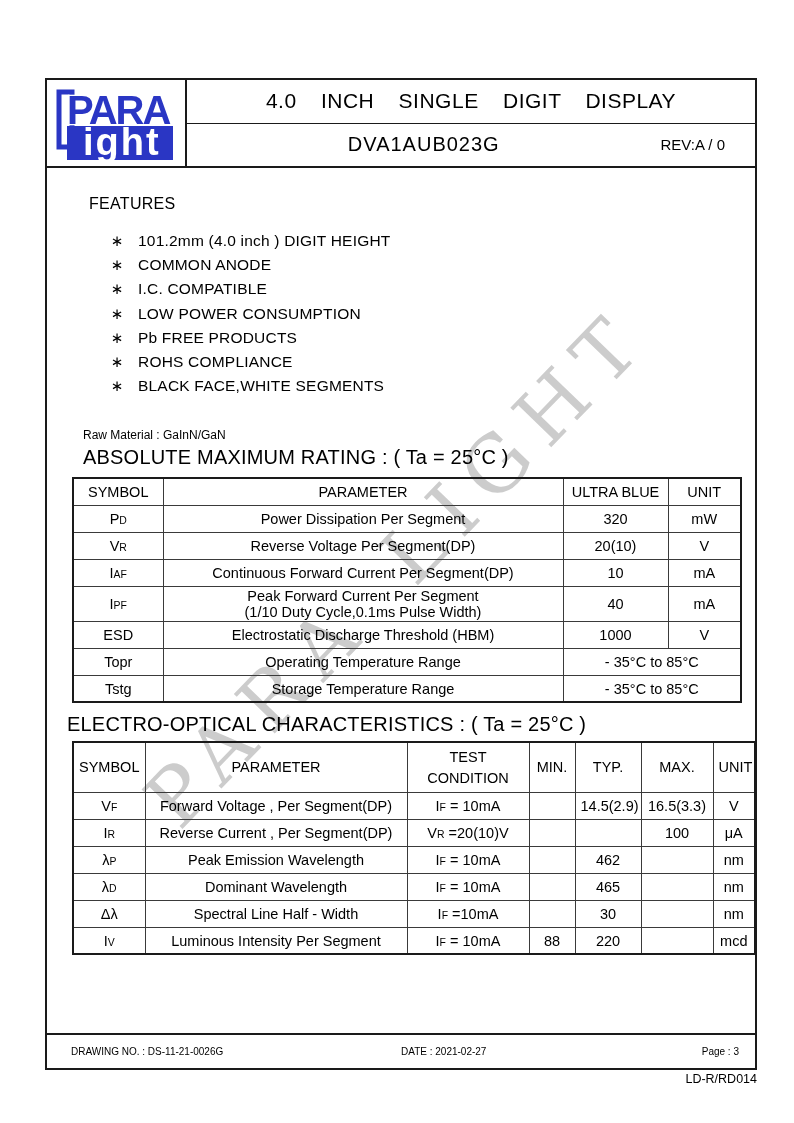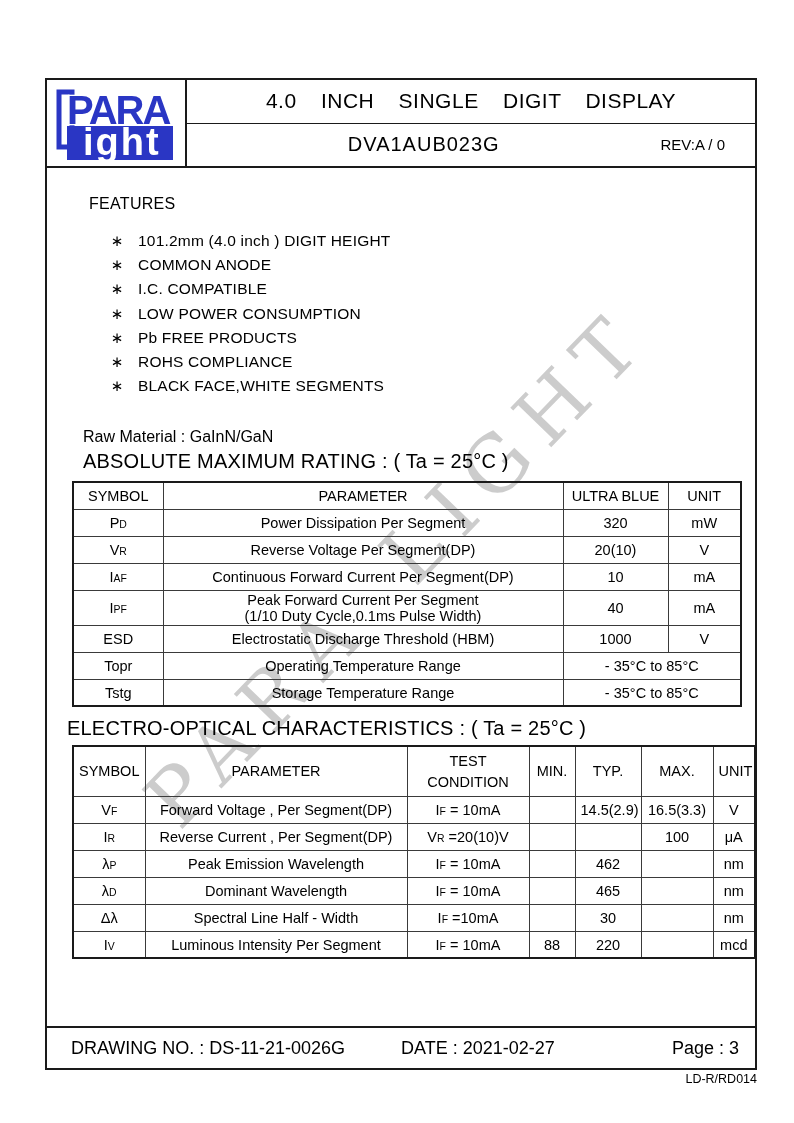--- a/index.html
+++ b/index.html
@@ -28,41 +28,41 @@
   .part-no { flex:1; text-align:center; font-size:20px; letter-spacing:1px; }
   .rev { font-size:15px; padding-right:30px; white-space:nowrap; }
 
   
   .features-heading { margin:27px 0 0 42px; font-size:16px; letter-spacing:0.3px; }
   .feature-list { margin:16px 0 0 0; }
   .feature-item { display:flex; line-height:24.2px; font-size:15.5px; }
   .feature-item .bullet { width:26px; margin-left:57px; text-align:center; font-size:15px; }
   .feature-item .ftext { margin-left:8px; letter-spacing:0.2px; }
 
-  .raw-material { margin:30px 0 0 36px; font-size:16px; }
+  .raw-material { margin:30px 0 0 36px; font-size:12px; }
   .section-heading { margin:4px 0 0 36px; font-size:20px; letter-spacing:0.2px; }
   .section-heading.eo { margin:10px 0 0 20px; }
 
   
   table { border-collapse:collapse; background:transparent; table-layout:fixed; }
   td, th { border:1px solid #3a3a3a; font-size:14.5px; font-weight:normal;
     padding:1px 5px; background:transparent; }
   .amr-table { margin:8px 0 0 25px; width:668px; border:2px solid #1a1a1a; }
   .eo-table  { margin:5px 0 0 25px; width:682px; border:2px solid #1a1a1a; }
   .amr-table td, .amr-table th { height:27px; }
   .eo-table td { height:27px; }
   .c { text-align:center; }
   .l { text-align:center; }
   .sb { font-size:0.72em; }
   .param-line2 { display:block; }
   .eo-table .th2line { line-height:1.45; height:50px; }
 
   
-  .footer-row { position:absolute; left:0; right:0; bottom:0; height:42px;
-    border-top:2px solid #1a1a1a; display:flex; align-items:center; font-size:18px; }
+  .footer-row { position:absolute; left:0; right:0; bottom:0; height:35px;
+    border-top:2px solid #1a1a1a; display:flex; align-items:center; font-size:10px; }
   .foot-drawing { margin-left:24px; width:330px; }
   .foot-date { width:230px; }
   .foot-page { flex:1; text-align:right; margin-right:16px; }
 
   .doc-code { position:absolute; left:0; top:1072px; width:757px; text-align:right;
     font-size:12.5px; z-index:1; }
 
   
   .logo-svg { position:absolute; left:6px; top:4px; }
 </style>

